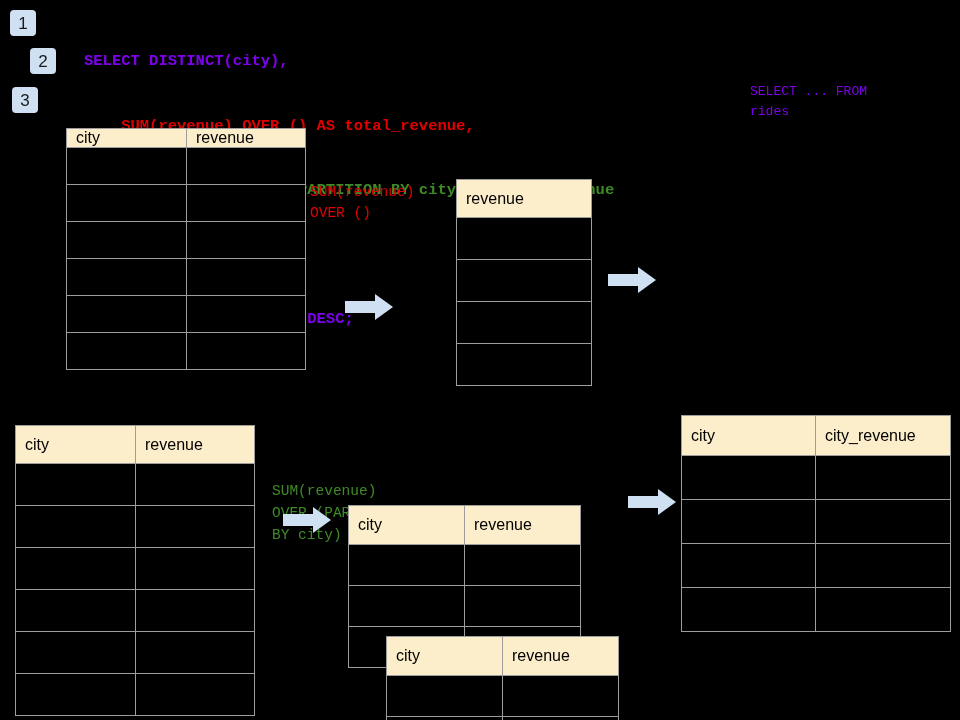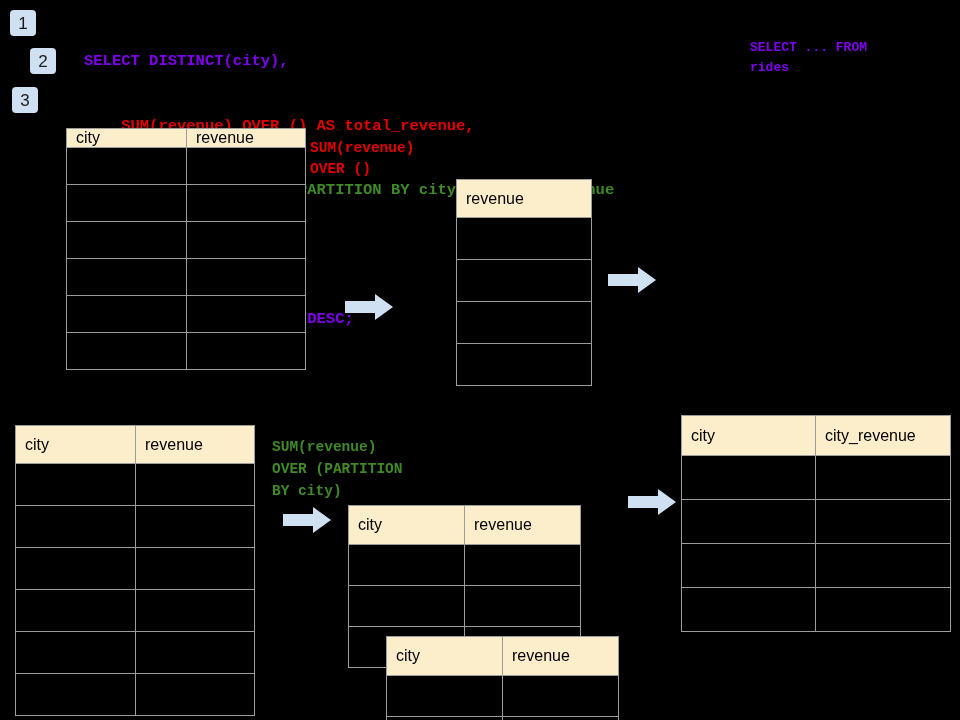--- a/index.html
+++ b/index.html
@@ -33,22 +33,23 @@
   }
   .sql-line { display: block; white-space: pre; }
   .c-purple { color: #7f00ef; }
   .c-red    { color: #e40000; }
   .c-green  { color: #3f8a27; }
 
   
   .annot {
     position: absolute;
     font-family: "Liberation Mono", "DejaVu Sans Mono", monospace;
-    font-weight: bold;
+    font-weight: normal;
     white-space: pre;
+    margin-top: 44px;
   }
   .annot-topright {
     left: 750px;
     top: 38px;
     font-size: 13px;
     line-height: 20px;
     color: #7f00ef;
   }
   .annot-red {
     left: 310px;

